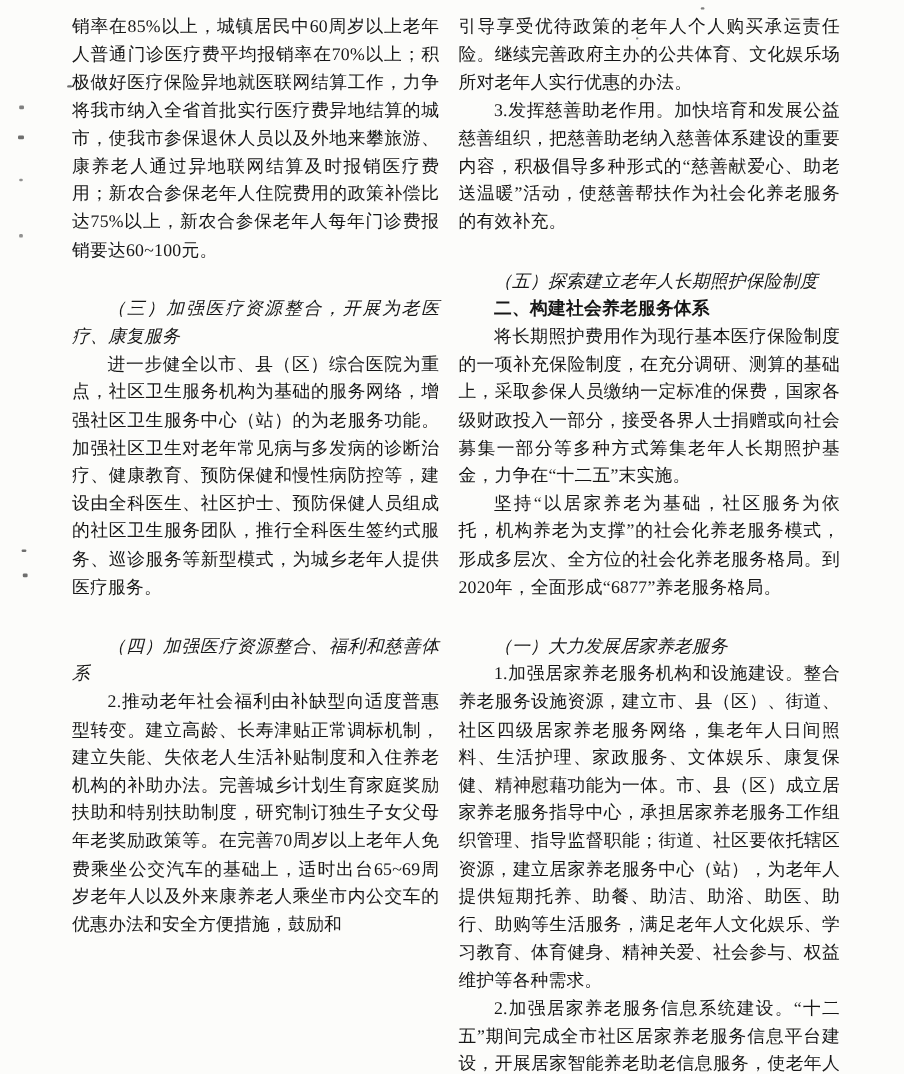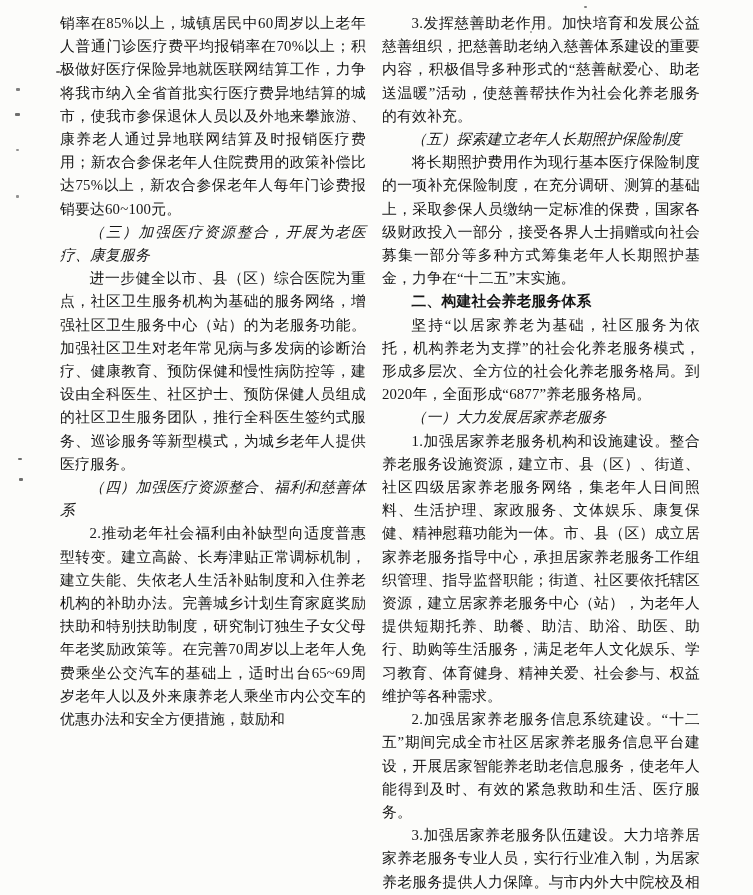--- a/index.html
+++ b/index.html
@@ -40,20 +40,21 @@
     text-indent: 2em;
     letter-spacing: 0.2px;
     word-break: break-all;
   }
   .continuation {
     text-indent: 0;
   }
   .heading-kaiti {
     font-style: italic;
     font-weight: 500;
+    margin-top: 26px;
   }
   .heading-bold {
     font-style: normal;
     font-weight: bold;
   }
   .speck {
     position: absolute;
     background: #4a4a4a;
     border-radius: 1px;
   }
@@ -86,24 +87,25 @@
 
     <div class="col col-left">
       <p class="block continuation">销率在85%以上，城镇居民中60周岁以上老年人普通门诊医疗费平均报销率在70%以上；积极做好医疗保险异地就医联网结算工作，力争将我市纳入全省首批实行医疗费异地结算的城市，使我市参保退休人员以及外地来攀旅游、康养老人通过异地联网结算及时报销医疗费用；新农合参保老年人住院费用的政策补偿比达75%以上，新农合参保老年人每年门诊费报销要达60~100元。</p>
       <p class="block heading-kaiti">（三）加强医疗资源整合，开展为老医疗、康复服务</p>
       <p class="block">进一步健全以市、县（区）综合医院为重点，社区卫生服务机构为基础的服务网络，增强社区卫生服务中心（站）的为老服务功能。加强社区卫生对老年常见病与多发病的诊断治疗、健康教育、预防保健和慢性病防控等，建设由全科医生、社区护士、预防保健人员组成的社区卫生服务团队，推行全科医生签约式服务、巡诊服务等新型模式，为城乡老年人提供医疗服务。</p>
       <p class="block heading-kaiti">（四）加强医疗资源整合、福利和慈善体系</p>
       <p class="block">2.推动老年社会福利由补缺型向适度普惠型转变。建立高龄、长寿津贴正常调标机制，建立失能、失依老人生活补贴制度和入住养老机构的补助办法。完善城乡计划生育家庭奖励扶助和特别扶助制度，研究制订独生子女父母年老奖励政策等。在完善70周岁以上老年人免费乘坐公交汽车的基础上，适时出台65~69周岁老年人以及外来康养老人乘坐市内公交车的优惠办法和安全方便措施，鼓励和</p>
     </div>
 
     <div class="col col-right">
+      <p class="block continuation">引导享受优待政策的老年人个人购买承运责任险。继续完善政府主办的公共体育、文化娱乐场所对老年人实行优惠的办法。</p>
       <p class="block">3.发挥慈善助老作用。加快培育和发展公益慈善组织，把慈善助老纳入慈善体系建设的重要内容，积极倡导多种形式的“慈善献爱心、助老送温暖”活动，使慈善帮扶作为社会化养老服务的有效补充。</p>
       <p class="block heading-kaiti">（五）探索建立老年人长期照护保险制度</p>
+      <p class="block heading-bold">二、构建社会养老服务体系</p>
       <p class="block">将长期照护费用作为现行基本医疗保险制度的一项补充保险制度，在充分调研、测算的基础上，采取参保人员缴纳一定标准的保费，国家各级财政投入一部分，接受各界人士捐赠或向社会募集一部分等多种方式筹集老年人长期照护基金，力争在“十二五”末实施。</p>
-      <p class="block heading-bold">二、构建社会养老服务体系</p>
       <p class="block">坚持“以居家养老为基础，社区服务为依托，机构养老为支撑”的社会化养老服务模式，形成多层次、全方位的社会化养老服务格局。到2020年，全面形成“6877”养老服务格局。</p>
       <p class="block heading-kaiti">（一）大力发展居家养老服务</p>
       <p class="block">1.加强居家养老服务机构和设施建设。整合养老服务设施资源，建立市、县（区）、街道、社区四级居家养老服务网络，集老年人日间照料、生活护理、家政服务、文体娱乐、康复保健、精神慰藉功能为一体。市、县（区）成立居家养老服务指导中心，承担居家养老服务工作组织管理、指导监督职能；街道、社区要依托辖区资源，建立居家养老服务中心（站），为老年人提供短期托养、助餐、助洁、助浴、助医、助行、助购等生活服务，满足老年人文化娱乐、学习教育、体育健身、精神关爱、社会参与、权益维护等各种需求。</p>
       <p class="block">2.加强居家养老服务信息系统建设。“十二五”期间完成全市社区居家养老服务信息平台建设，开展居家智能养老助老信息服务，使老年人能得到及时、有效的紧急救助和生活、医疗服务。</p>
       <p class="block">3.加强居家养老服务队伍建设。大力培养居家养老服务专业人员，实行行业准入制，为居家养老服务提供人力保障。与市内外大中院校及相关机构签</p>
     </div>
 
   </div>
 </div>
 

